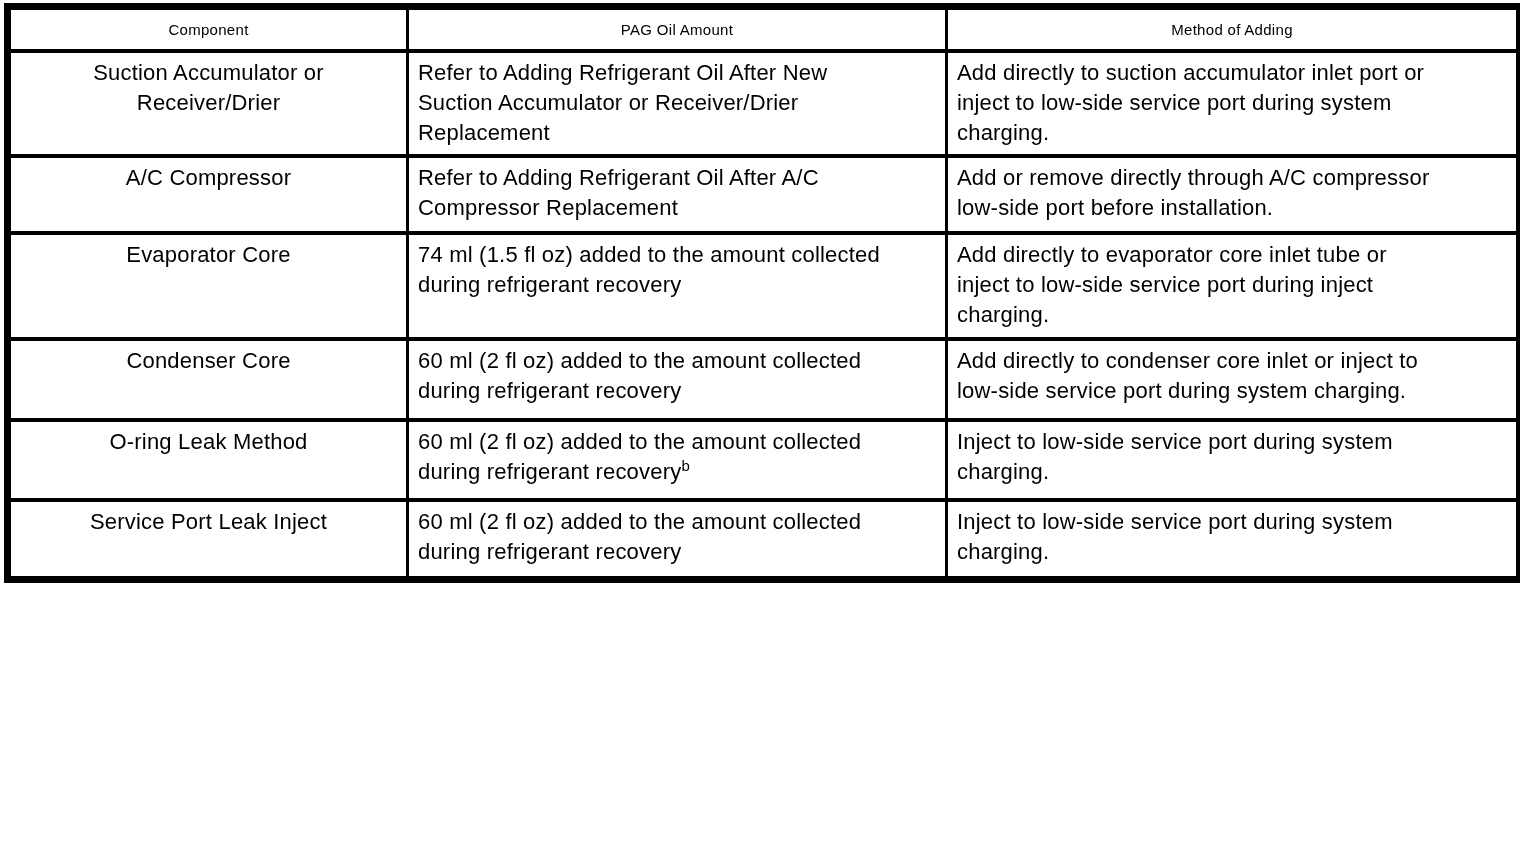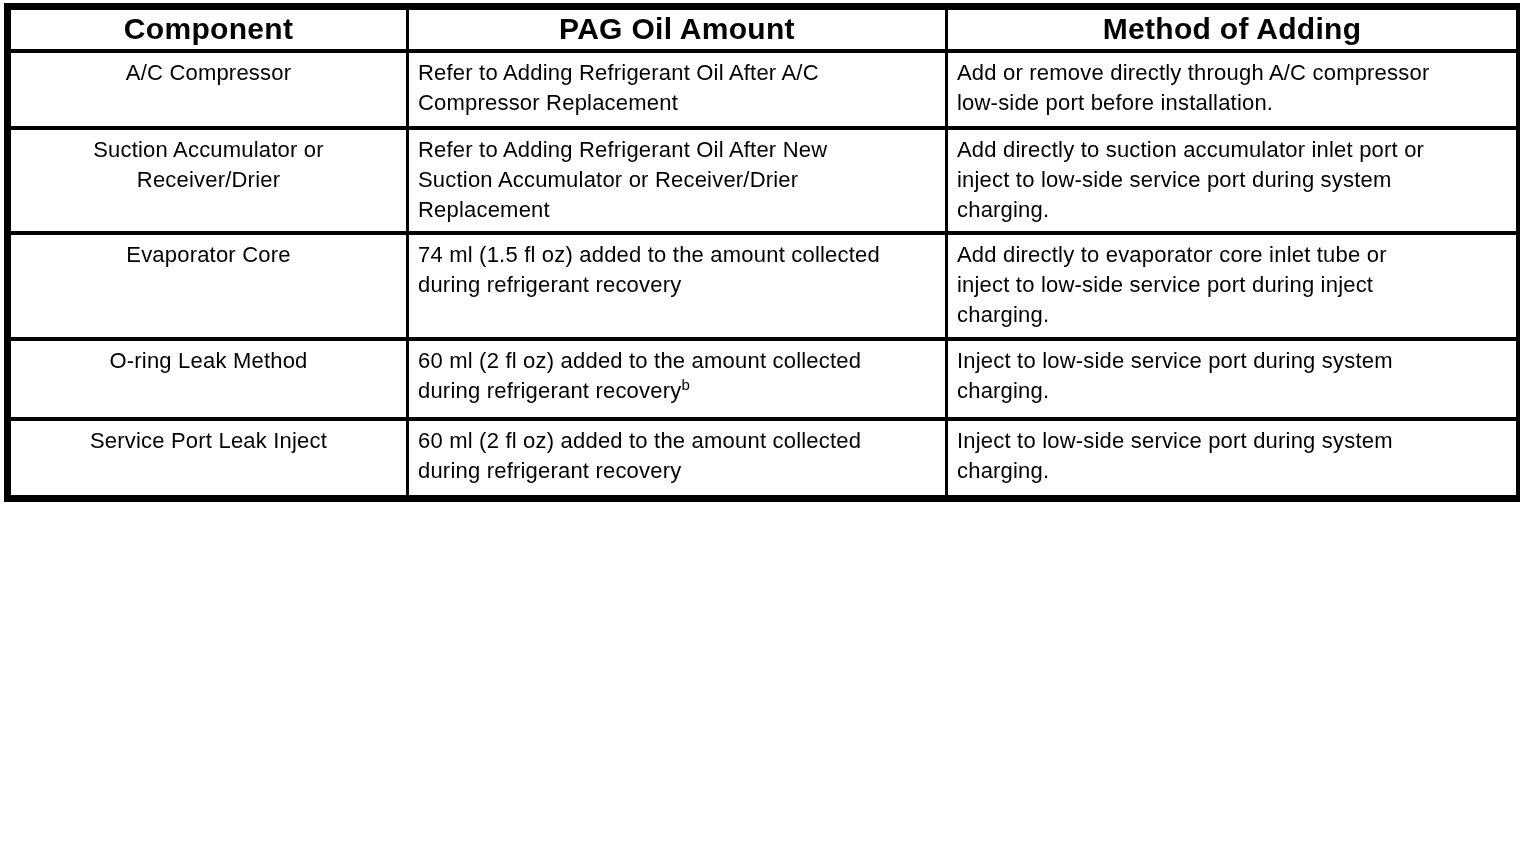--- a/index.html
+++ b/index.html
@@ -26,22 +26,22 @@
   }
   .spec-table th,
   .spec-table td {
     border-style: solid;
     border-color: #000000;
     border-width: 4px 3px;
     overflow: hidden;
   }
   .spec-table th {
     height: 44px;
-    font-size: 30px;
-    font-weight: bold;
+    font-size: 15px;
+    font-weight: normal;
     text-align: center;
     vertical-align: middle;
     letter-spacing: 0.3px;
     padding: 2px 4px;
   }
   .spec-table td {
     font-size: 22px;
     line-height: 30px;
     vertical-align: top;
     padding: 5px 8px 4px 9px;
@@ -71,44 +71,51 @@
       <col style="width:573px">
     </colgroup>
     <thead>
       <tr>
         <th>Component</th>
         <th>PAG Oil Amount</th>
         <th>Method of Adding</th>
       </tr>
     </thead>
     <tbody>
-      <tr style="height:77px">
-        <td class="c-comp">A/C Compressor</td>
-        <td class="c-pag"><span>Refer to Adding Refrigerant Oil After A/C
-Compressor Replacement</span><sup></sup></td>
-        <td class="c-method">Add or remove directly through A/C compressor
-low-side port before installation.</td>
-      </tr>
       <tr style="height:105px">
         <td class="c-comp">Suction Accumulator or
 Receiver/Drier</td>
         <td class="c-pag"><span>Refer to Adding Refrigerant Oil After New
 Suction Accumulator or Receiver/Drier
 Replacement</span><sup></sup></td>
         <td class="c-method">Add directly to suction accumulator inlet port or
 inject to low-side service port during system
 charging.</td>
       </tr>
+      <tr style="height:77px">
+        <td class="c-comp">A/C Compressor</td>
+        <td class="c-pag"><span>Refer to Adding Refrigerant Oil After A/C
+Compressor Replacement</span><sup></sup></td>
+        <td class="c-method">Add or remove directly through A/C compressor
+low-side port before installation.</td>
+      </tr>
       <tr style="height:106px">
         <td class="c-comp">Evaporator Core</td>
         <td class="c-pag"><span>74 ml (1.5 fl oz) added to the amount collected
 during refrigerant recovery</span><sup></sup></td>
         <td class="c-method">Add directly to evaporator core inlet tube or
 inject to low-side service port during inject
 charging.</td>
+      </tr>
+      <tr style="height:81px">
+        <td class="c-comp">Condenser Core</td>
+        <td class="c-pag"><span>60 ml (2 fl oz) added to the amount collected
+during refrigerant recovery</span><sup></sup></td>
+        <td class="c-method">Add directly to condenser core inlet or inject to
+low-side service port during system charging.</td>
       </tr>
       <tr style="height:80px">
         <td class="c-comp">O-ring Leak Method</td>
         <td class="c-pag"><span>60 ml (2 fl oz) added to the amount collected
 during refrigerant recovery</span><sup>b</sup></td>
         <td class="c-method">Inject to low-side service port during system
 charging.</td>
       </tr>
       <tr style="height:80px">
         <td class="c-comp">Service Port Leak Inject</td>

